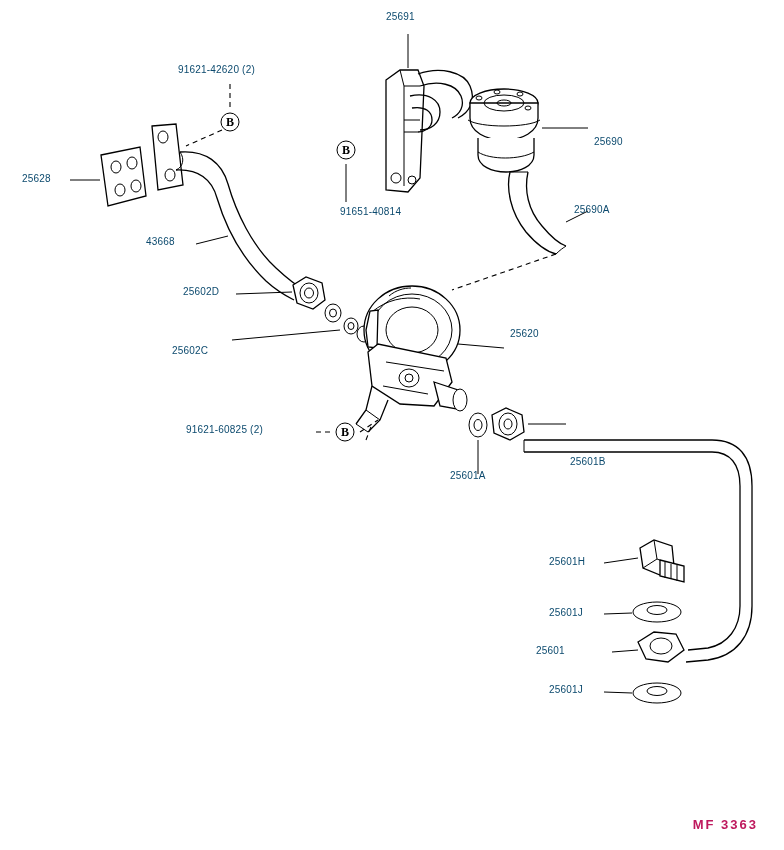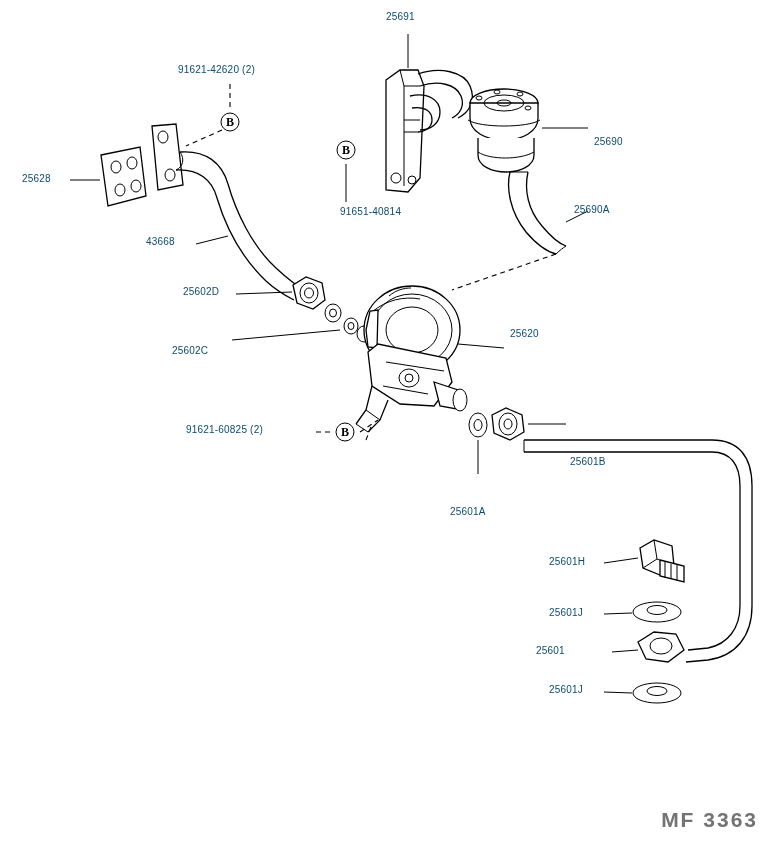--- a/index.html
+++ b/index.html
@@ -21,24 +21,24 @@
     font-size: 10px;
     color: #0c4a6e;
     white-space: nowrap;
     letter-spacing: 0.2px;
   }
   .footer {
     position: absolute;
     right: 26px;
     bottom: 18px;
     font-family: "Liberation Sans", sans-serif;
-    font-size: 21px;
+    font-size: 13px;
     font-weight: bold;
     letter-spacing: 2px;
-    color: #737373;
+    color: #be185d;
   }
   svg.art {
     position: absolute;
     left: 0;
     top: 0;
     width: 784px;
     height: 850px;
   }
   .ln { stroke: #000; stroke-width: 1.3; fill: none; }
   .ln-thin { stroke: #000; stroke-width: 1; fill: none; }
@@ -260,21 +260,21 @@
   <div class="lbl" style="left:594px; top:136px;">25690</div>
   <div class="lbl" style="left:22px;  top:173px;">25628</div>
   <div class="lbl" style="left:294px; top:206px;margin-left:46px;">91651-40814</div>
   <div class="lbl" style="left:574px; top:204px;">25690A</div>
   <div class="lbl" style="left:146px; top:236px;">43668</div>
   <div class="lbl" style="left:183px; top:286px;">25602D</div>
   <div class="lbl" style="left:172px; top:345px;">25602C</div>
   <div class="lbl" style="left:510px; top:328px;">25620</div>
   <div class="lbl" style="left:180px; top:424px;margin-left:6px;">91621-60825 (2)</div>
   <div class="lbl" style="left:570px; top:416px;margin-top:40px;">25601B</div>
-  <div class="lbl" style="left:450px; top:506px;">25601A</div>
+  <div class="lbl" style="left:450px; top:470px;">25601A</div>
   <div class="lbl" style="left:549px; top:556px;">25601H</div>
   <div class="lbl" style="left:549px; top:607px;">25601J</div>
   <div class="lbl" style="left:536px; top:645px;">25601</div>
   <div class="lbl" style="left:549px; top:684px;">25601J</div>
 
   <div class="footer">MF  3363</div>
 
 </div>
 
 </body></html>

